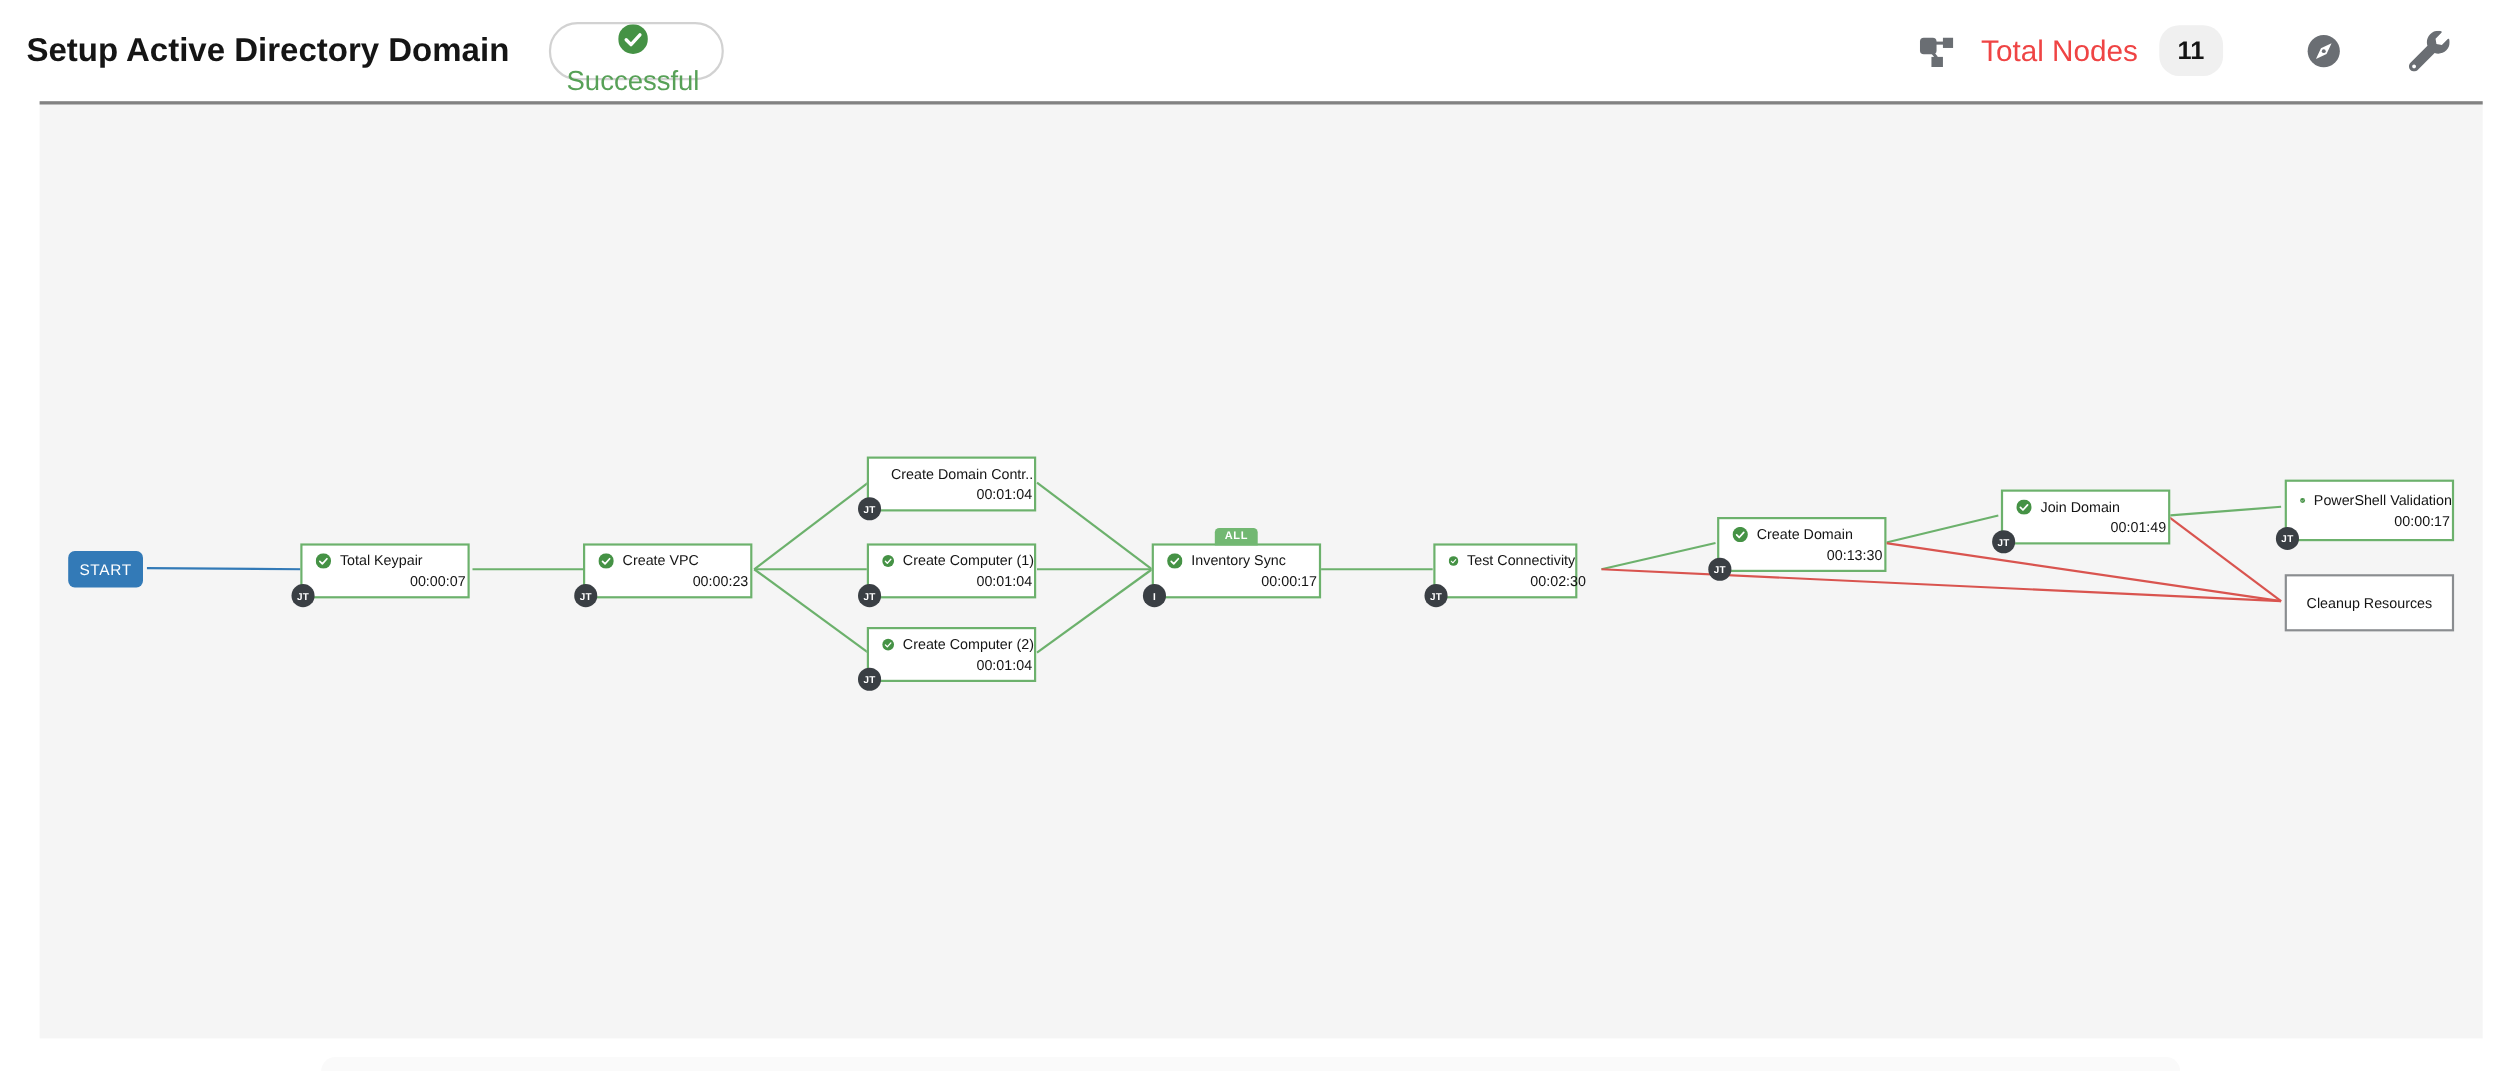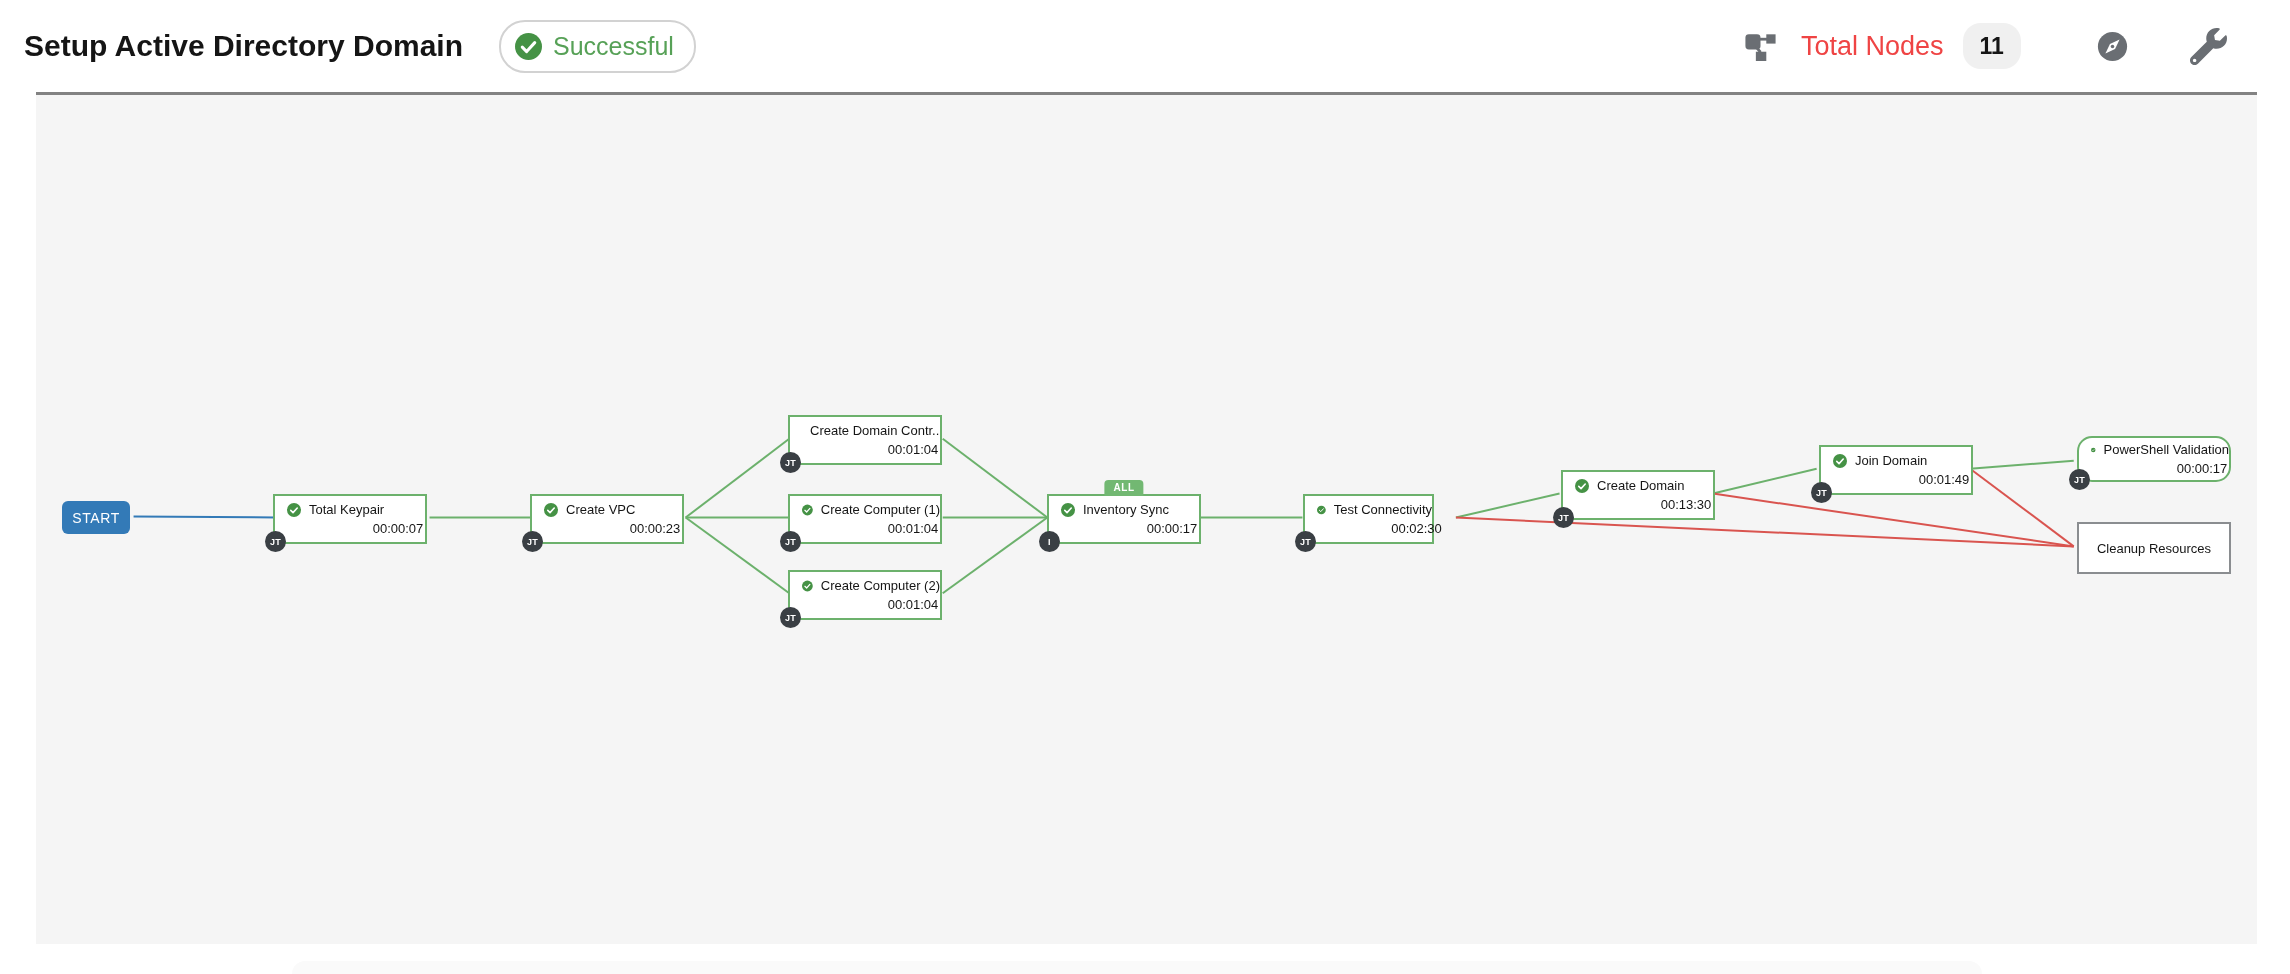--- a/index.html
+++ b/index.html
@@ -7,21 +7,21 @@
     width:2290px;height:974px;position:relative;overflow:hidden;
     background:#ffffff;font-family:"Liberation Sans",sans-serif;color:#151515;
   }
   
   .header{position:absolute;left:0;top:0;width:2290px;height:92px;background:#fff;}
   .header-left{position:absolute;left:24px;top:0;height:92px;display:flex;align-items:center;gap:36px;}
   .page-title{margin:0;font-size:30px;font-weight:700;color:#151515;white-space:nowrap;}
   .status-pill{
     display:flex;align-items:center;gap:11px;height:49px;padding:0 20px 0 14px;
     border:2px solid #d2d2d2;border-radius:26px;background:#fff;
-    font-size:25px;color:#57A157;white-space:nowrap;
+    font-size:25px;color:#57A157;white-space:nowrap;flex-direction:column;
   }
   .header-right{position:absolute;left:1745px;top:0;height:92px;display:flex;align-items:center;}
   .total-nodes-label{margin-left:25px;font-size:27px;color:#ef4444;white-space:nowrap;}
   .count-badge{
     margin-left:19px;height:36px;padding:5px 17px;border-radius:18px;background:#f0f0f0;
     display:flex;align-items:center;font-size:23px;font-weight:600;color:#151515;
   }
   .icon-btn{margin-left:0;background:none;border:none;padding:0;cursor:pointer;display:flex;align-items:center;}
   .compass-btn{margin-left:76px;}
   .wrench-btn{margin-left:62px;}
@@ -221,21 +221,21 @@
         <div class="row1">
           <svg width="14" height="14" viewBox="0 0 16 16">
             <circle cx="8" cy="8" r="8" fill="#459245"></circle>
             <path d="M4.3 8.4 L6.9 11 L11.7 5.7" stroke="#fff" stroke-width="1.8" fill="none" stroke-linecap="round" stroke-linejoin="round"></path>
           </svg>
           <span>Join Domain</span>
         </div>
         <div class="time">00:01:49</div>
         <div class="node-badge">JT</div>
       </div>
-      <div class="node job" style="left: 2041px; top: 341px; width: 154px; height: 46px; border-radius: 15px;">
+      <div class="node job" style="left: 2041px; top: 341px; width: 154px; height: 56px;">
         <div class="row1">
           <svg width="14" height="14" viewBox="0 0 16 16">
             <circle cx="8" cy="8" r="8" fill="#459245"></circle>
             <path d="M4.3 8.4 L6.9 11 L11.7 5.7" stroke="#fff" stroke-width="1.8" fill="none" stroke-linecap="round" stroke-linejoin="round"></path>
           </svg>
           <span>PowerShell Validation</span>
         </div>
         <div class="time">00:00:17</div>
         <div class="node-badge">JT</div>
       </div>

